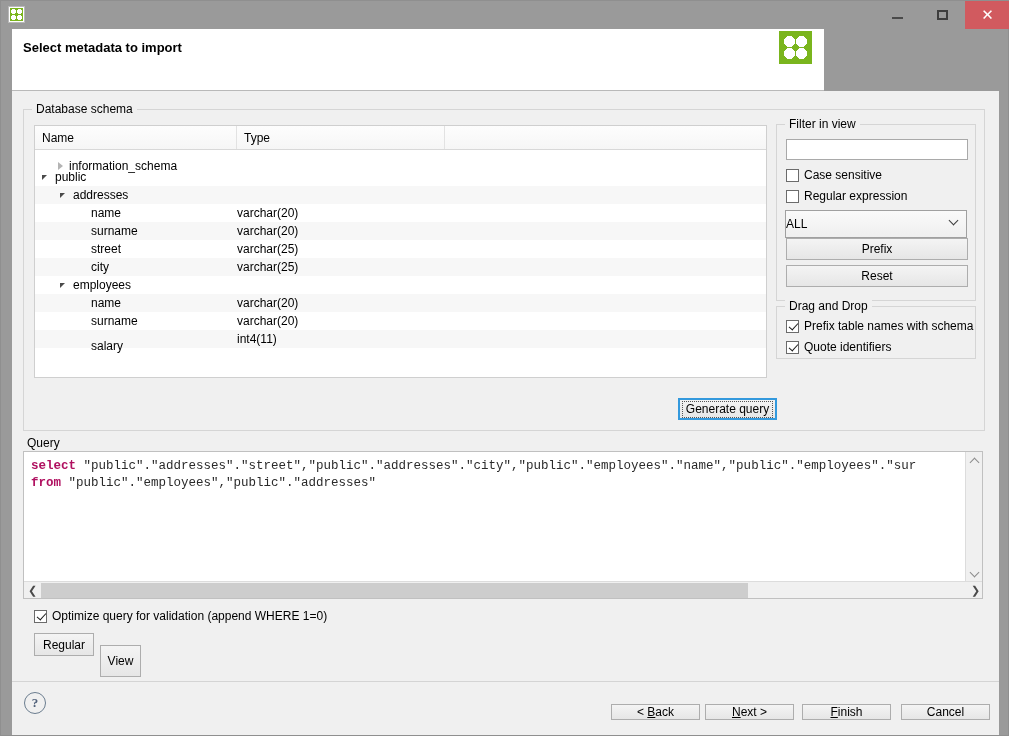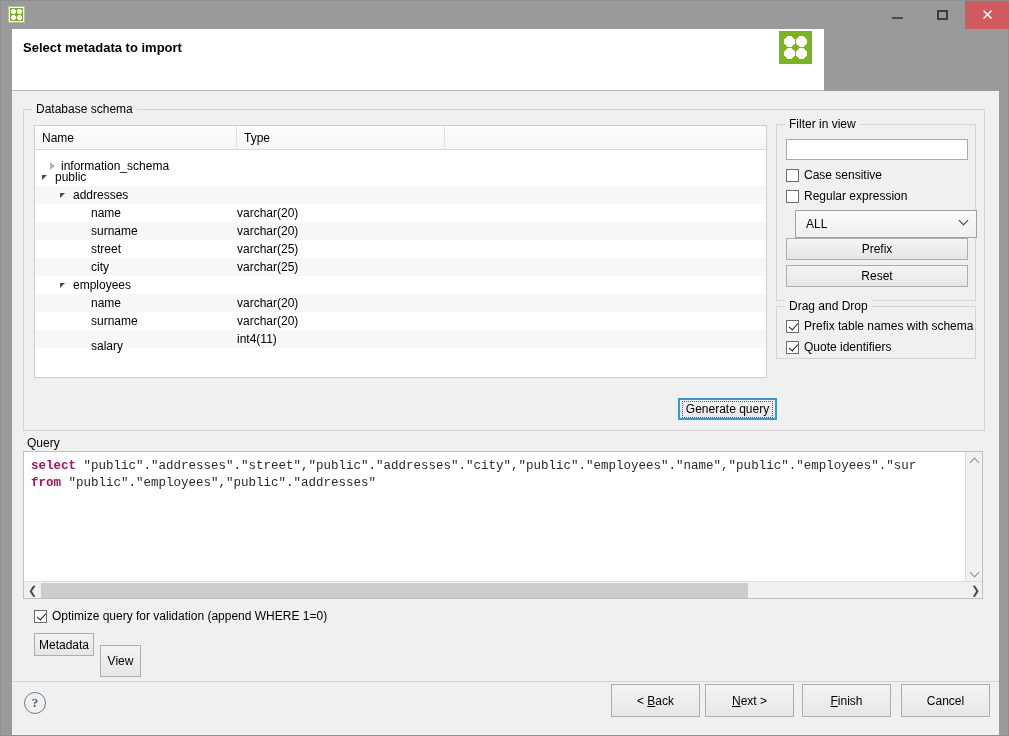--- a/index.html
+++ b/index.html
@@ -216,26 +216,26 @@
     position: absolute; left: 3.6px; top: 0.6px;
     width: 4px; height: 8px;
     border: solid #1b1b1b;
     border-width: 0 1.8px 1.8px 0;
     transform: rotate(42deg);
   }
   #cb-case { left: 9px; top: 43px; }
   #cb-regex{ left: 9px; top: 64px; }
 
   #filter-select {
-    position: absolute; left: 18px; top: 85px;
+    position: absolute; left: 8px; top: 85px;
     width: 182px; height: 28px;
     background: linear-gradient(to bottom, #fafafa, #efefef);
     border: 1px solid #a0a0a0;
     display: flex; align-items: center;
-    padding-left: 10px;
+    padding-left: 0;
     font-size: 12px;
   }
   #filter-select .chev {
     position: absolute; right: 8px; top: 6px;
     width: 8px; height: 8px;
   }
   #filter-select .chev::before {
     content: "";
     position: absolute; left: 0; top: 0;
     width: 6px; height: 6px;
@@ -360,22 +360,22 @@
     position: absolute; left: 12px; top: 10px;
     width: 22px; height: 22px;
     border: 1.6px solid #6b7d8f;
     border-radius: 50%;
     display: flex; align-items: center; justify-content: center;
     font-size: 13px; font-weight: bold;
     color: #51617a;
     font-family: "Liberation Serif", serif;
   }
   .navbtn {
-    position: absolute; top: 2px;
-    height: 33px; width: 89px;
+    position: absolute; top: 22px;
+    height: 16px; width: 89px;
   }
   #nav-back   { left: 599px; }
   #nav-next   { left: 693px; }
   #nav-finish { left: 790px; }
   #nav-cancel { left: 889px; }
   .mnem { text-decoration: underline; }
 </style>
 </head>
 <body>
 
@@ -410,21 +410,21 @@
       <span class="legend">Database schema</span>
 
       <div id="tree-wrap">
         <div id="tree-head">
           <div class="th col-name">Name</div>
           <div class="th col-type">Type</div>
           <div class="th col-rest"></div>
         </div>
         <div id="tree-rows">
             <div class="trow">
-              <div class="c-name" style="padding-left: 12px; margin-top: 14px;">
+              <div class="c-name" style="padding-left: 20px; margin-top: 14px;">
                 <span class="tri collapsed"></span>
                 <span>information_schema</span>
               </div>
               <div class="c-type"></div>
             </div>
             <div class="trow">
               <div class="c-name" style="padding-left: 6px;">
                 <span class="tri expanded"></span>
                 <span>public</span>
               </div>
@@ -565,21 +565,21 @@
         </div>
       </div>
     </div>
 
     <div class="cbrow" id="cb-optimize">
       <span class="cbox checked"></span>
       <span>Optimize query for validation (append WHERE 1=0)</span>
     </div>
 
     <div class="btn" id="btn-validate">
-      <span>Metadata</span>
+      <span>Regular</span>
     </div>
     <div class="btn" id="btn-view">
       <span>View</span>
     </div>
   </div>
 
   <div id="footer">
     <div id="help-icon">?</div>
 
     <div class="btn navbtn" id="nav-back">

